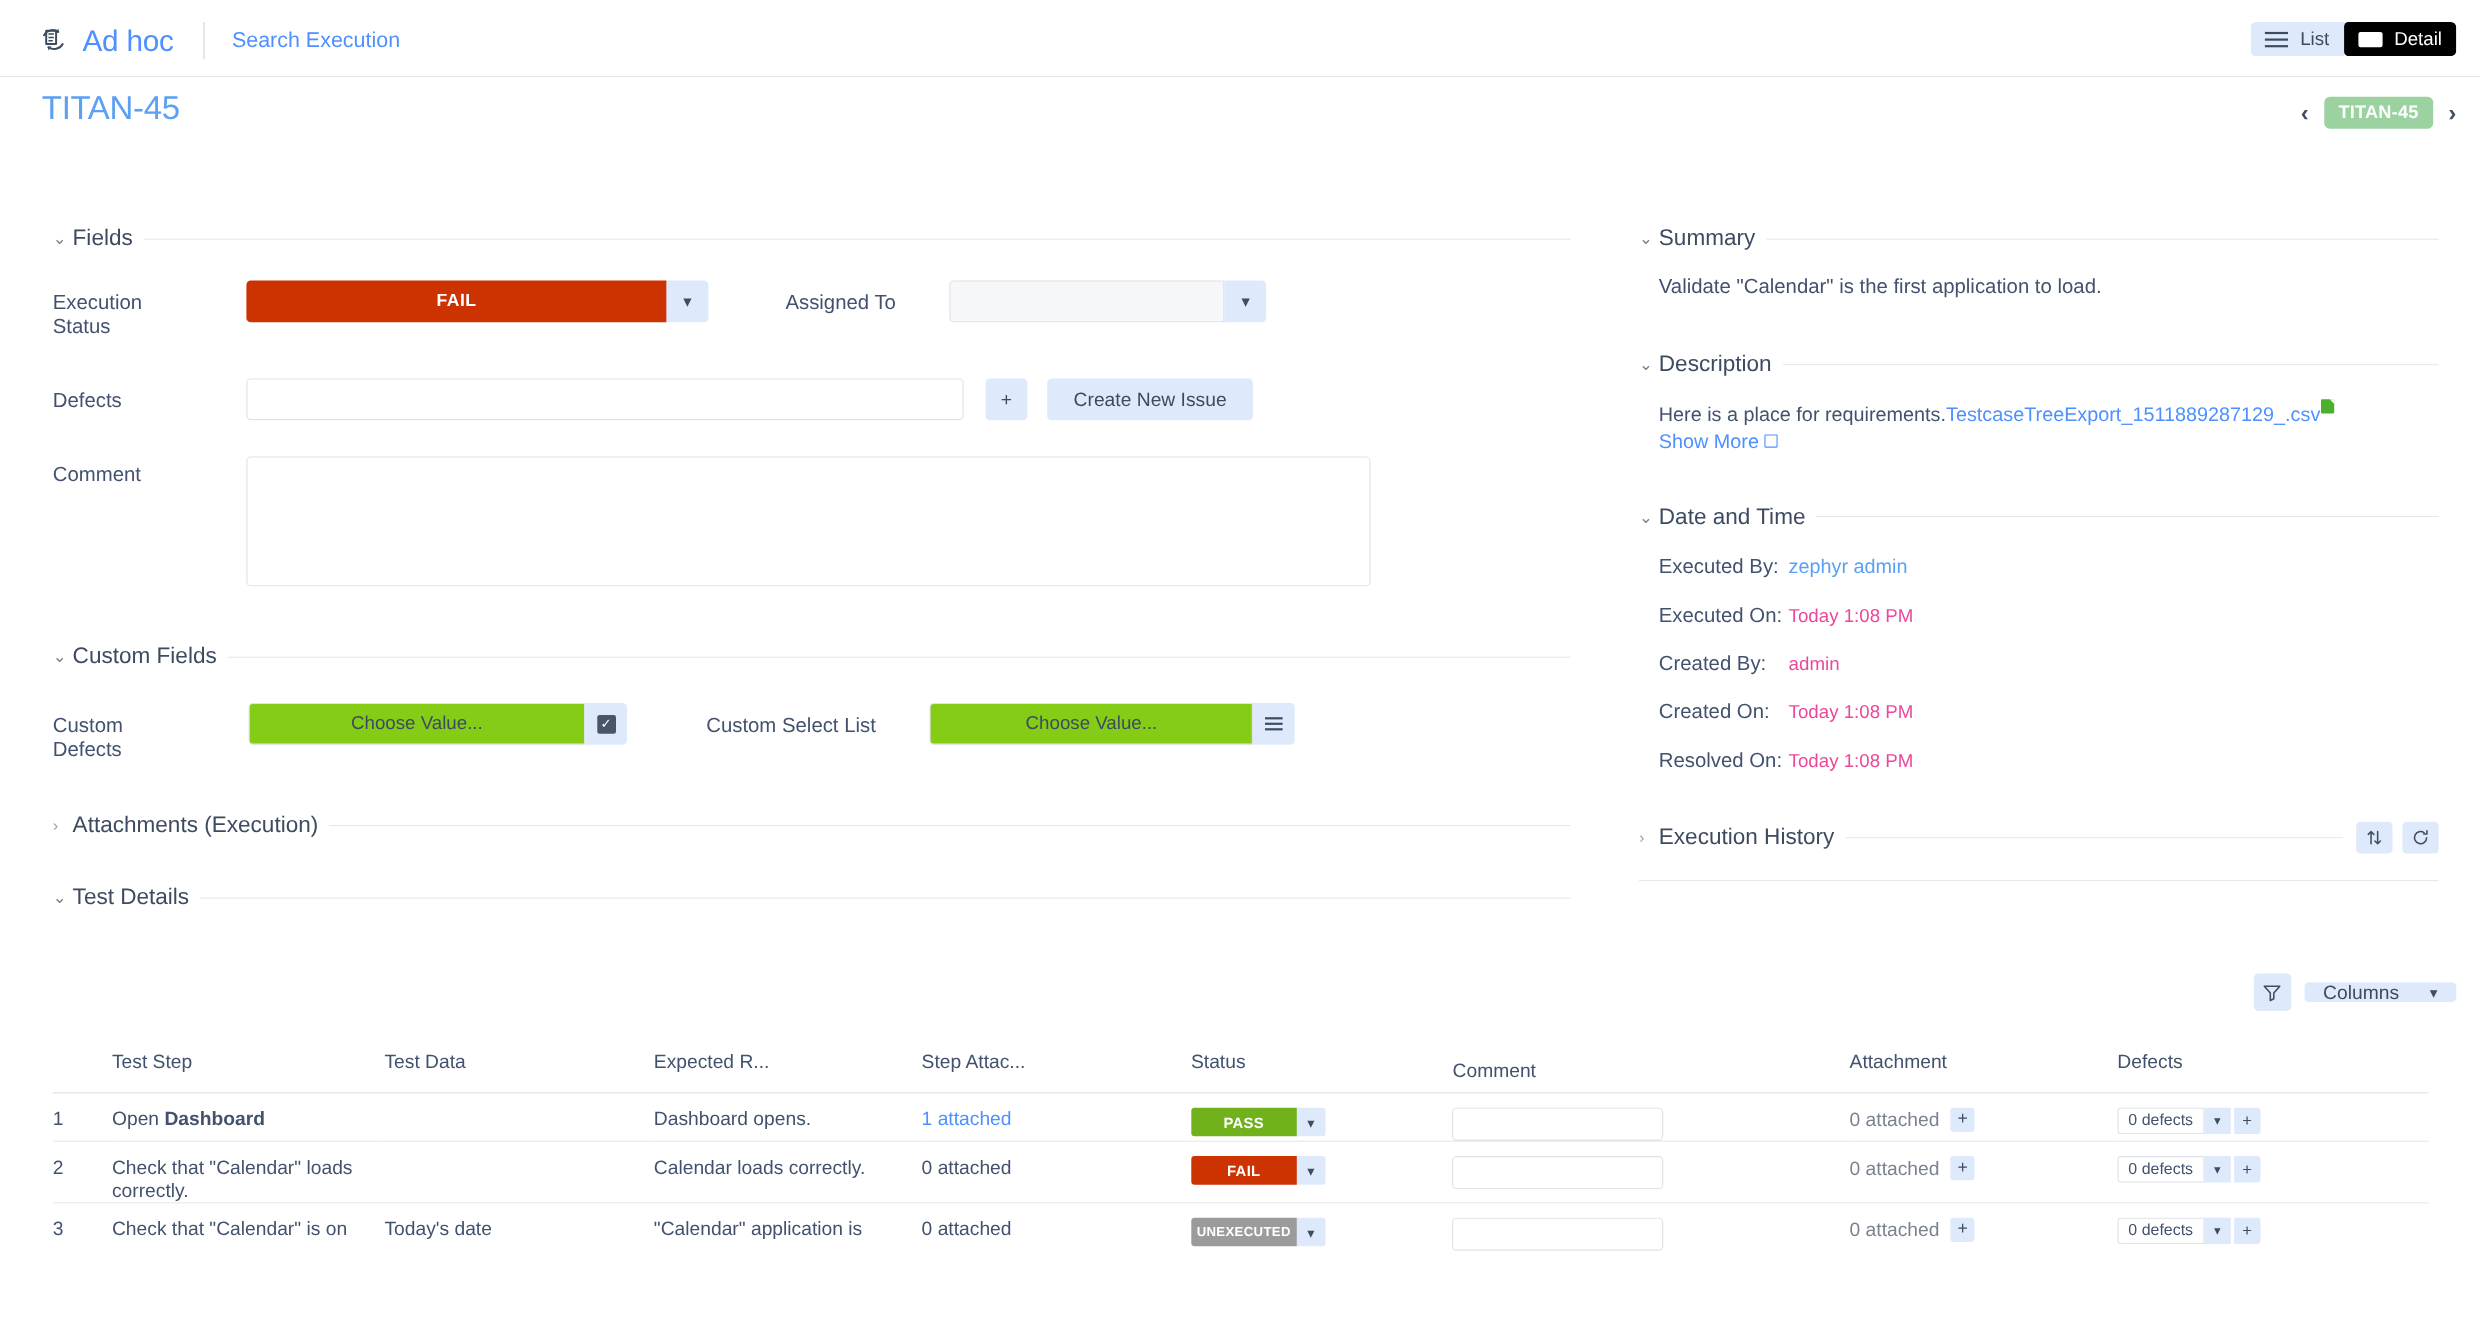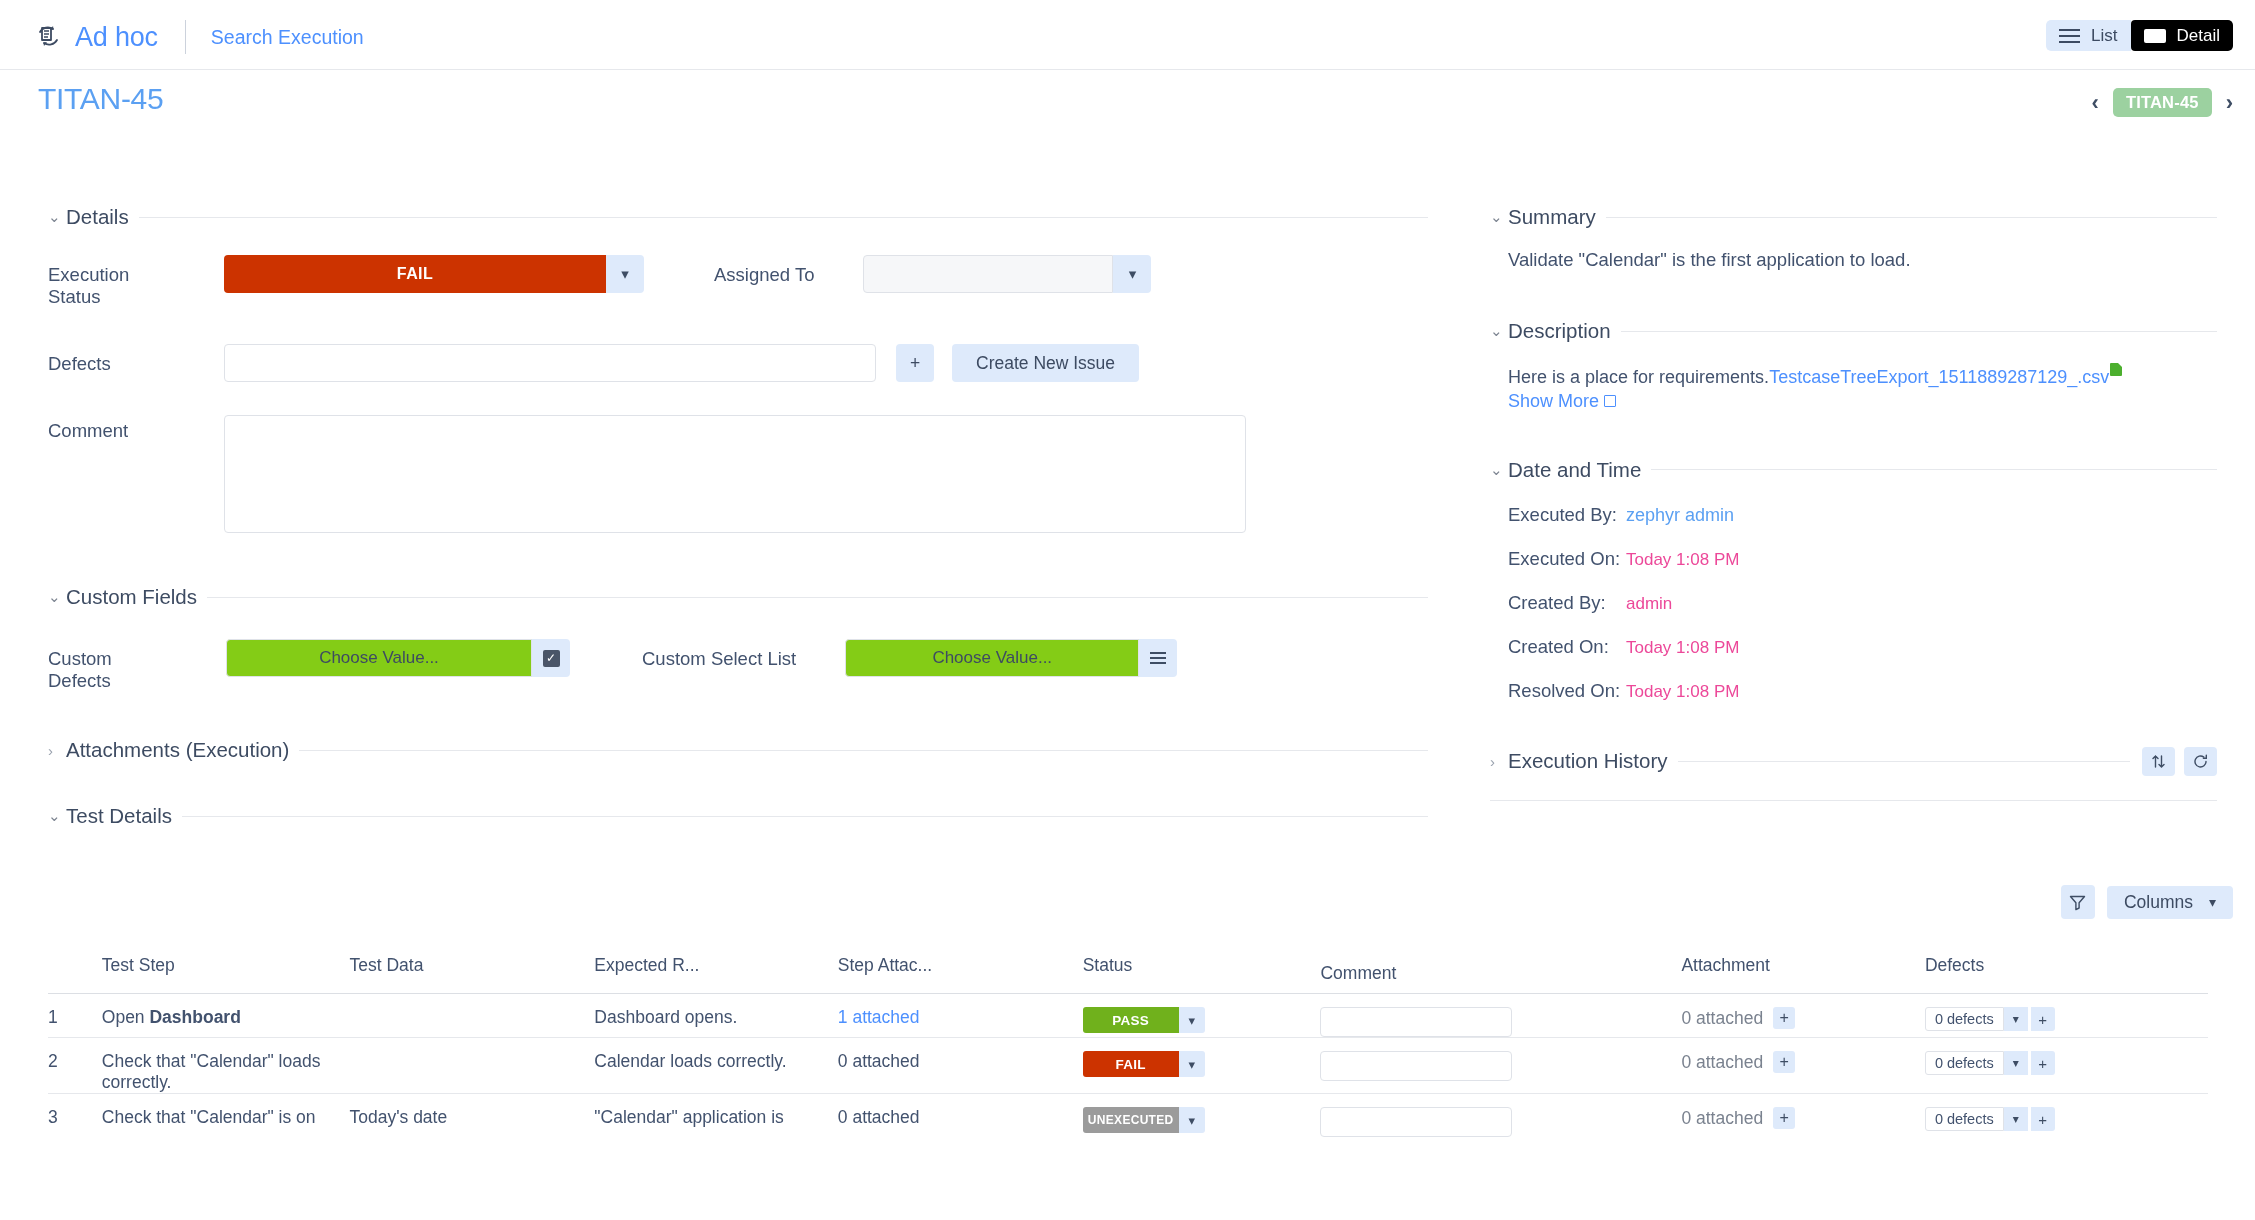--- a/index.html
+++ b/index.html
@@ -229,21 +229,21 @@
       <span class="pager-arrow">‹</span>
       <span class="pager-badge">TITAN-45</span>
       <span class="pager-arrow">›</span>
     </div>
   </div>
 
   <div class="leftcol">
 
     <div class="section-head">
       <span class="sec-caret">⌄</span>
-      <span class="sec-title">Details</span>
+      <span class="sec-title">Fields</span>
       <span class="sec-rule"></span>
     </div>
 
     <div class="row" style="margin-top: 26px;">
       <div class="fld-label" style="width:128px; padding-top:9px;">Execution Status</div>
       <div class="status-select" style="margin-left:48px;">
         <div class="status-main" id="exec-status-main" style="background: rgb(204, 51, 0);">FAIL</div>
         <div class="status-caret">▾</div>
       </div>
       <div class="fld-label" style="margin-left:70px; padding-top:9px;">Assigned To</div>
@@ -373,21 +373,21 @@
     </div>
     <div style="height:1px; background:#e6e8ec; margin-top:24px;"></div>
   </div>
 
   <div style="position:absolute; right:22px; top:885px; display:flex; gap:12px; align-items:center;">
     <div class="btn-light" style="width:34px; height:34px;">
       <svg width="19" height="19" viewBox="0 0 19 19" fill="none" stroke="#3E4D64" stroke-width="1.4" stroke-linejoin="round">
         <path d="M2.5 3.5 h14 l-5.4 6.3 v5.2 l-3.2 1.6 v-6.8 z"></path>
       </svg>
     </div>
-    <div class="btn-light" style="height:33px; padding:0 17px; gap:16px;">
+    <div class="btn-light" style="height:18px; padding:0 17px; gap:28px;">
       <span>Columns</span>
       <span style="font-size:14px;">▾</span>
     </div>
   </div>
 
   <div class="tablewrap">
     <table class="tbl">
       <thead>
         <tr>
           <th class="c-num"></th>

